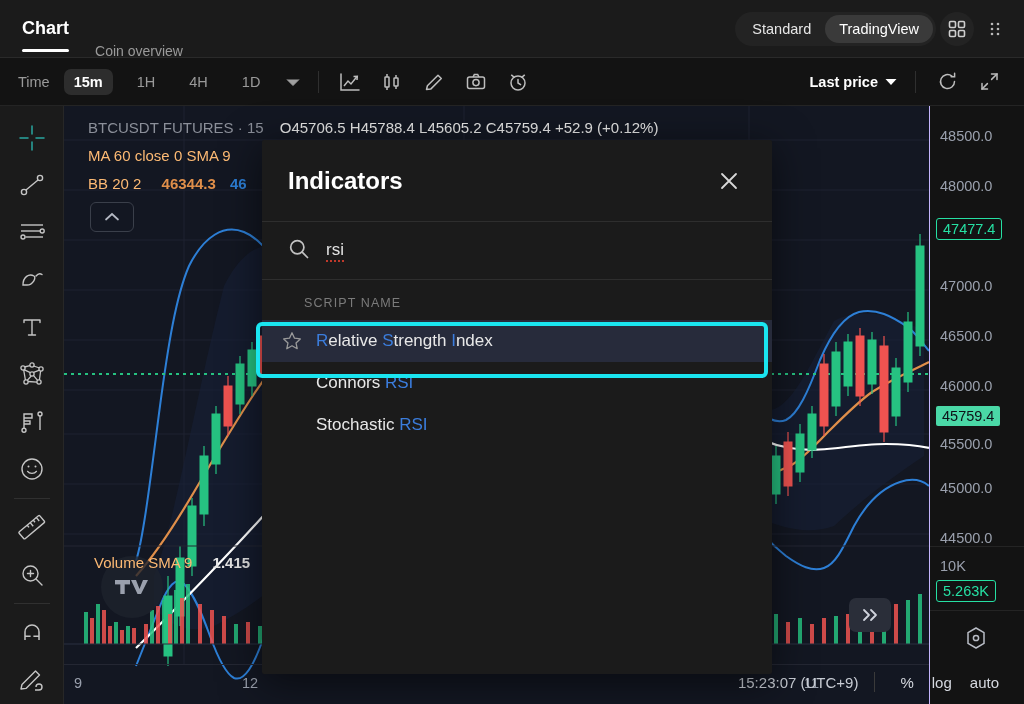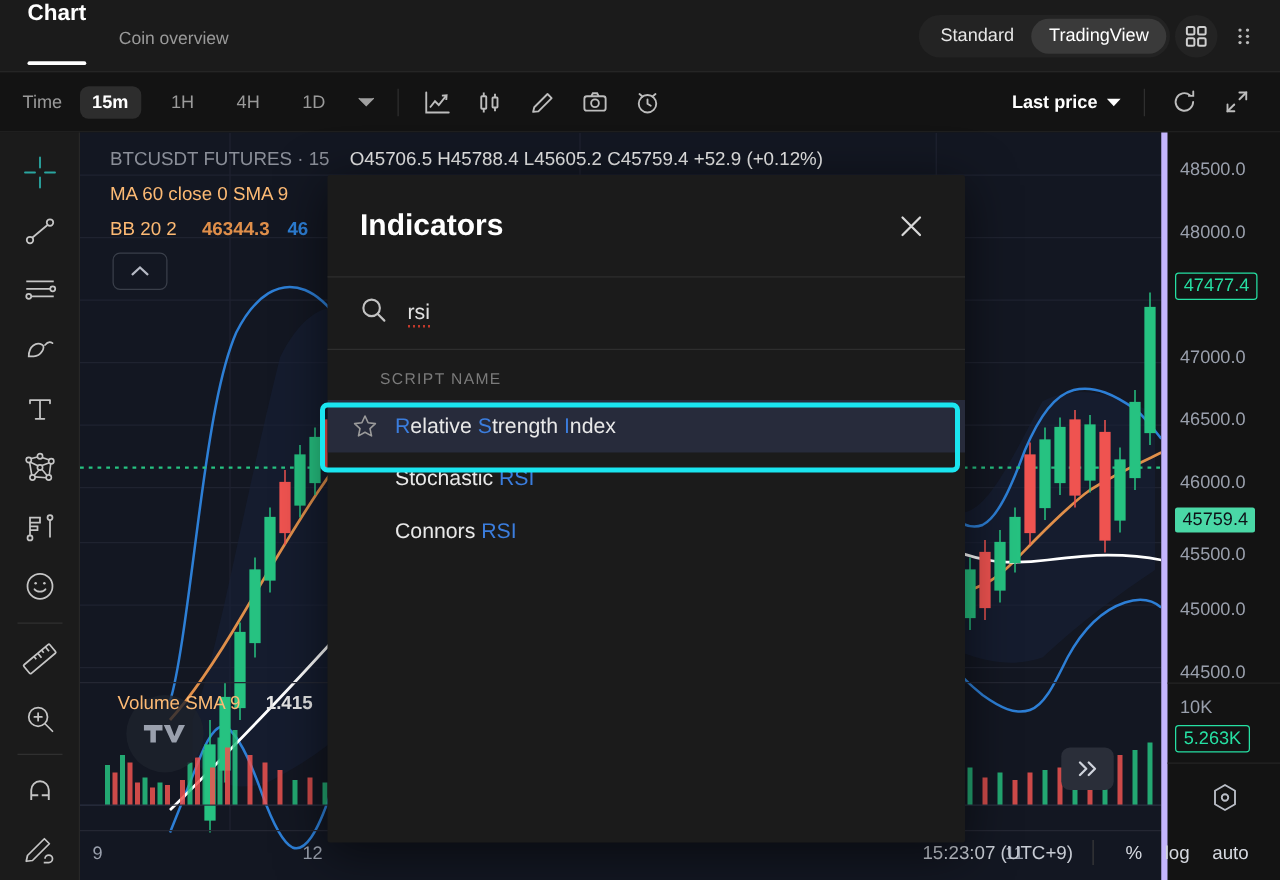--- a/index.html
+++ b/index.html
@@ -13,21 +13,21 @@
   #app { position: relative; width: 1024px; height: 704px; background: #131313; }
 
   
   .tabbar {
     position: absolute; left: 0; top: 0; width: 1024px; height: 58px;
     background: #1b1b1b;
     display: flex; align-items: center;
     border-bottom: 1px solid #2a2a2a;
   }
   .tab {
-    position: relative; height: 58px; display: flex; 
+    position: relative; height: 58px; display: flex; align-items: center;
     font-size: 18px; font-weight: 700; color: #ffffff;
     padding: 0 0 0 0; margin-left: 22px; cursor: pointer;
   }
   .tab.inactive { font-weight: 400; color: #9a9a9a; font-size: 14px; margin-left: 26px; margin-top: 45px; }
   .tab.active::after {
     content: ""; position: absolute; left: 0; right: 0; bottom: 6px;
     height: 3px; background: #ffffff; border-radius: 2px;
   }
   .topright { margin-left: auto; display: flex; align-items: center; padding-right: 12px; gap: 4px;}
   .segctl {
@@ -100,21 +100,21 @@
   .xtick { position: absolute; top: 10px; font-size: 14.5px; color: #9aa0ad; }
   .scroll-rt {
     position: absolute; right: 38px; bottom: 72px; width: 42px; height: 34px;
     background: #2a2e39; border-radius: 7px; display: flex; align-items: center; justify-content: center;
     cursor: pointer; z-index: 6;
   }
 
   
   .pricescale {
     position: absolute; left: 929px; top: 106px; width: 95px; height: 598px;
-    background: #131313; border-left: 5px solid #c4b5fd;
+    background: #131313; border-left: 1px solid #c4b5fd;
   }
   .ptick { position: absolute; left: 10px; font-size: 14.5px; color: #9aa0ad; }
   .pbadge-out {
     position: absolute; left: 6px; border: 1.6px solid #26e0a3; border-radius: 3px;
     color: #26e0a3; font-size: 14.5px; padding: 2px 6px; background: #131313;
   }
   .pbadge-fill {
     position: absolute; left: 6px; background: #4ad8a6; color: #0d1117;
     font-size: 14.5px; padding: 2px 6px; border-radius: 2px; font-weight: 400;
   }
@@ -709,25 +709,25 @@
         <span class="star">
           <svg width="20" height="20" viewBox="0 0 20 20" fill="none" stroke="#9a9a9a" stroke-width="1.3" stroke-linejoin="round">
             <path d="M10 1.8 L12.5 7.2 L18.3 7.9 L14 11.9 L15.2 17.7 L10 14.8 L4.8 17.7 L6 11.9 L1.7 7.9 L7.5 7.2 Z"></path>
           </svg>
         </span>
         <span><span class="m">R</span><span class="txt-w">elative </span><span class="m">S</span><span class="txt-w">trength </span><span class="m">I</span><span class="txt-w">ndex</span></span>
       </div>
 
       <div class="res-row">
         <span class="star"></span>
-        <span><span class="txt-w">Stochastic </span><span class="m">RSI</span></span>
+        <span><span class="txt-w">Connors </span><span class="m">RSI</span></span>
       </div>
 
       <div class="res-row">
         <span class="star"></span>
-        <span><span class="txt-w">Connors </span><span class="m">RSI</span></span>
+        <span><span class="txt-w">Stochastic </span><span class="m">RSI</span></span>
       </div>
     </div>
   </div>
 
   <div class="hl-wrap"></div>
 
 </div>
 
 </body></html>

